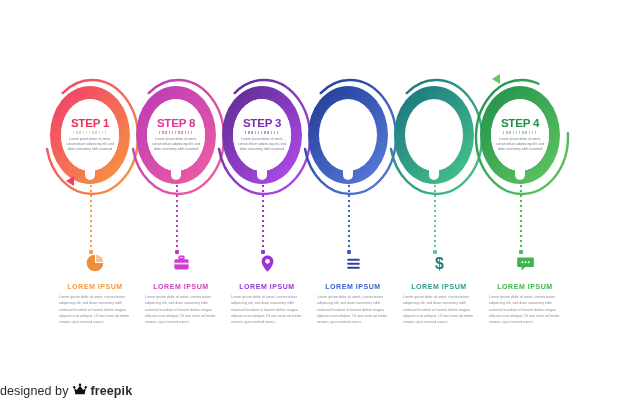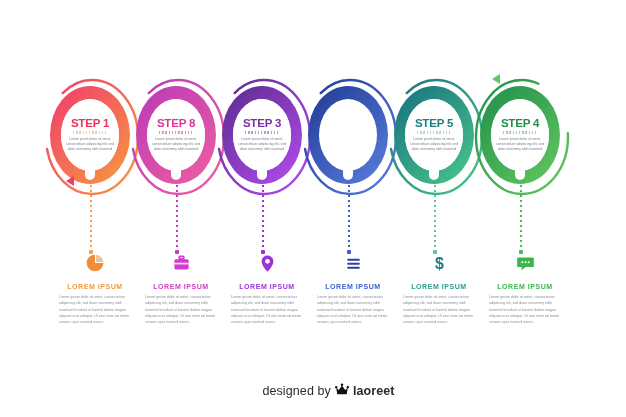--- a/index.html
+++ b/index.html
@@ -173,25 +173,24 @@
     text-align:left;
     width:72px;
     margin:0 auto;
   }
 
   
   .footer{
     position:absolute;
     left:0; bottom:18px;
     width:626px;
-    text-align:center;
+    text-align:left;
     font-size:12.5px;
     color:#2b2b2b;
     letter-spacing:.1px;
-    padding-left:31px;
   }
   .footer-inner{ display:inline-flex; align-items:center; gap:4px; }
   .crown{ display:inline-block; vertical-align:middle; }
   .freepik-word{ font-weight:bold; }
 </style>
 </head>
 <body>
 
 <div id="infographic">
 
@@ -269,25 +268,20 @@
             <defs>
               <linearGradient id="og4" x1="0%" y1="0%" x2="100%" y2="100%">
                 <stop offset="0%" stop-color="#17707f"></stop>
                 <stop offset="100%" stop-color="#49c98a"></stop>
               </linearGradient>
             </defs>
             <ellipse cx="50" cy="61" rx="46" ry="57" fill="none" stroke="url(#og4)" stroke-width="2.4" stroke-linecap="round" stroke-dasharray="300 60" stroke-dashoffset="150"></ellipse>
           </svg></div>
         <div class="ring-main" style="background: linear-gradient(135deg, rgb(23, 112, 127) 0%, rgb(73, 201, 138) 100%);"></div>
         <div class="bubble-tail"></div>
-        <div class="bubble">
-          <div class="step-label" style="color: rgb(29, 127, 128);">STEP 5</div>
-          <div class="step-dashrule" style="background-image: repeating-linear-gradient(to right, rgb(95, 201, 143) 0px, rgb(95, 201, 143) 1.4px, transparent 1.4px, transparent 3.2px);"></div>
-          <div class="step-desc">Lorem ipsum dolor sit amet, consectetuer adipiscing elit, sed diam nonummy nibh euismod</div>
-        </div>
       </div>
       <div class="step" style="left: 468px;">
         <div class="ring-outer"><svg width="100" height="122" viewBox="0 0 100 122">
             <defs>
               <linearGradient id="og5" x1="0%" y1="0%" x2="100%" y2="100%">
                 <stop offset="0%" stop-color="#1f8f4a"></stop>
                 <stop offset="100%" stop-color="#63c860"></stop>
               </linearGradient>
             </defs>
             <ellipse cx="50" cy="61" rx="46" ry="57" fill="none" stroke="url(#og5)" stroke-width="2.4" stroke-linecap="round" stroke-dasharray="300 60" stroke-dashoffset="40"></ellipse>
@@ -406,17 +400,17 @@
     <span class="footer-inner">
       <span>designed by</span>
       <span class="crown">
         <svg width="14" height="13" viewBox="0 0 24 22" aria-hidden="true">
           <path d="M2 8 L6.5 12 L12 4 L17.5 12 L22 8 L20 19 L4 19 Z" fill="#111"></path>
           <circle cx="2" cy="7" r="2" fill="#111"></circle>
           <circle cx="12" cy="3" r="2.2" fill="#111"></circle>
           <circle cx="22" cy="7" r="2" fill="#111"></circle>
         </svg>
       </span>
-      <span class="freepik-word">laoreet</span>
+      <span class="freepik-word">freepik</span>
     </span>
   </div>
 
 </div>
 
 </body></html>

